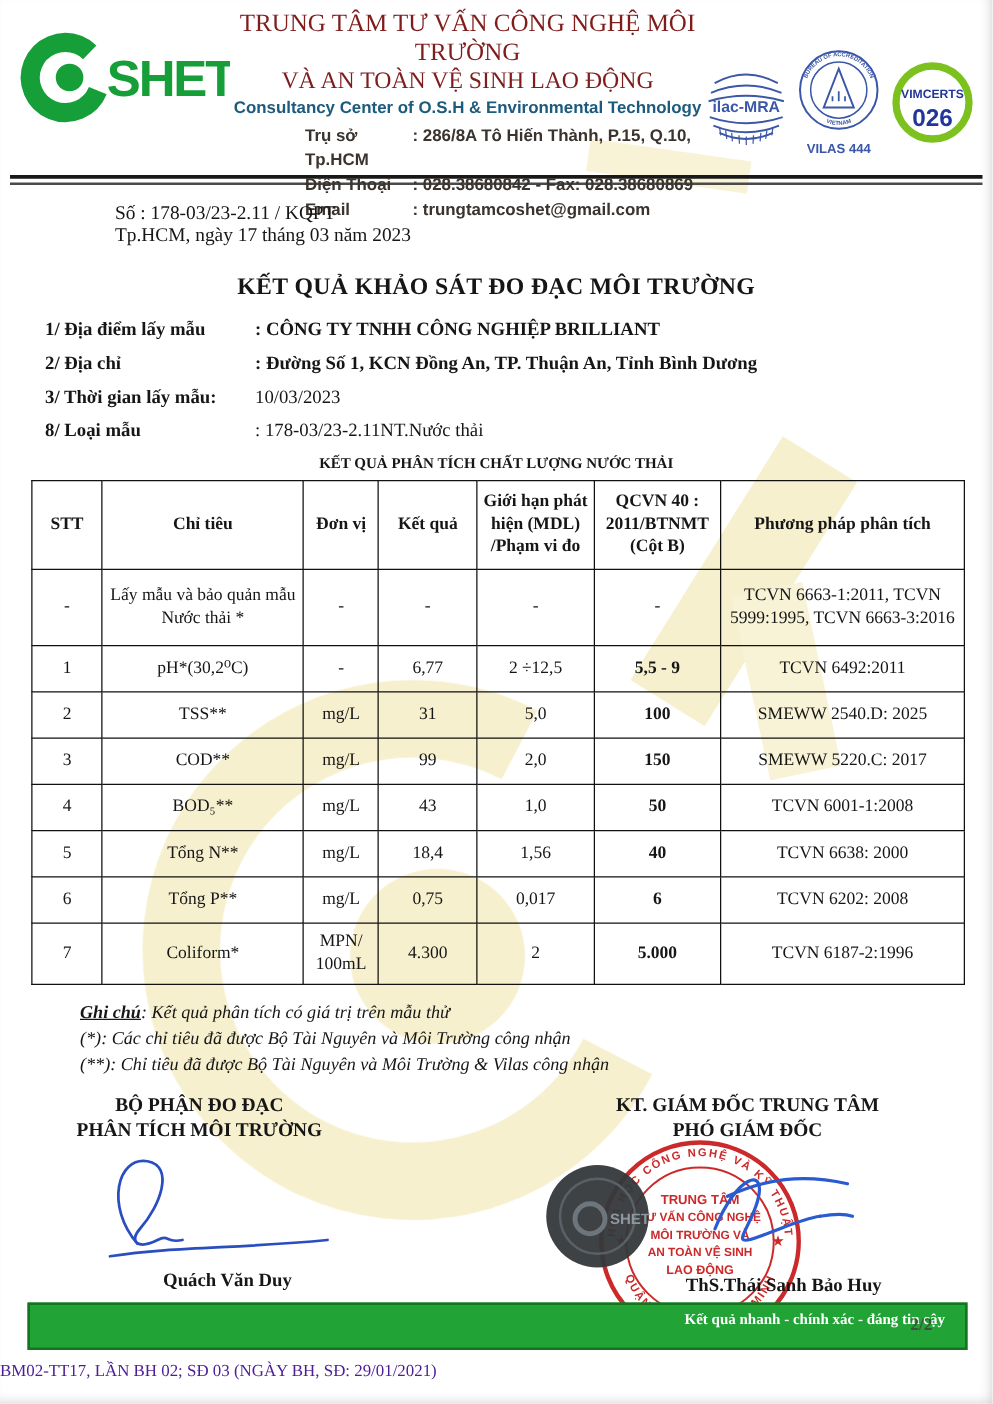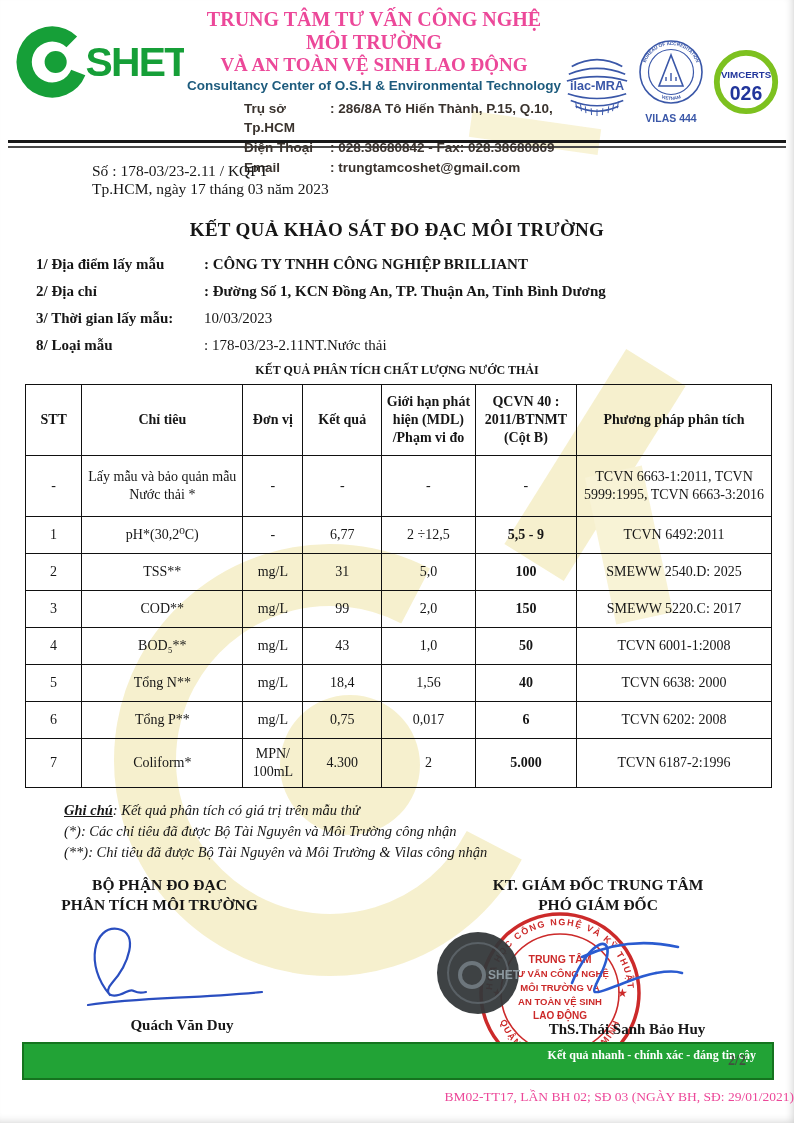--- a/index.html
+++ b/index.html
@@ -8,21 +8,21 @@
     font-family:"Liberation Serif","DejaVu Serif",serif;color:#161616;overflow:hidden;
     box-shadow:inset -8px 0 10px -8px #c9c9c9, inset 0 -8px 10px -8px #cfcfcf;
   }
   .watermark{position:absolute;inset:0;z-index:0;pointer-events:none;}
   .content{position:relative;z-index:1;}
 
   
   .header{display:flex;align-items:flex-start;padding:8px 12px 2px 14px;height:128px;}
   .logo-wrap{width:172px;flex:0 0 auto;padding-top:14px;}
   .head-center{flex:1 1 auto;min-width:0;}
-  .org1,.org2{text-align:center;font-weight:bold;color:#ec4899;font-size:20px;line-height:1.15;}
+  .org1,.org2{text-align:center;font-weight:normal;color:#7f1d1d;font-size:20px;line-height:1.15;}
   .org2{font-size:19px;}
   .org-en{text-align:center;font-weight:bold;color:#1d5b7d;font-size:13.5px;
     font-family:"Liberation Sans","DejaVu Sans",sans-serif;margin-top:2px;}
   .contact{margin:6px 0 0 58px;font-family:"Liberation Sans","DejaVu Sans",sans-serif;
     font-size:13.5px;font-weight:bold;color:#3a332e;line-height:1.45;}
   .contact .lbl{display:inline-block;width:86px;}
   .badges{flex:0 0 auto;display:flex;align-items:center;gap:3px;padding-top:26px;}
   .rule{height:3px;border-top:3px solid #191919;border-bottom:2px solid #4a4a4a;margin:2px 8px 0 8px;}
 
   
@@ -57,21 +57,21 @@
   .sig-name.left{left:92px;top:148px;width:180px;text-align:center;}
   .sig-name.right{left:512px;top:152px;width:230px;text-align:center;}
   .left-sig-svg{position:absolute;left:70px;top:44px;}
   .stamp-svg{position:absolute;left:432px;top:22px;}
 
   
   .footer{position:absolute;left:0;right:0;top:1042px;z-index:1;}
   .banner{position:relative;margin:0 20px 0 22px;background:#22a336;border:2px solid #15741f;height:34px;}
   .banner-text{position:absolute;left:0;right:16px;top:4px;text-align:right;color:#fff;font-weight:bold;font-size:12px;}
   .page-num{position:absolute;right:26px;top:9px;color:#41503f;font-size:14px;font-weight:bold;}
-  .form-code{text-align:right;font-size:13.5px;margin-top:9px;color:#ec4899;}
+  .form-code{text-align:left;font-size:13.5px;margin-top:9px;color:#4c1d95;}
 </style>
 </head>
 <body>
 
 <div class="page">
 
   <div class="watermark">
     <svg width="794" height="1123" viewBox="0 0 794 1123">
       <g opacity="0.55">
         <circle cx="330" cy="760" r="185" fill="none" stroke="#efe4a6" stroke-width="62" stroke-dasharray="870 290" transform="rotate(28 330 760)"></circle>

